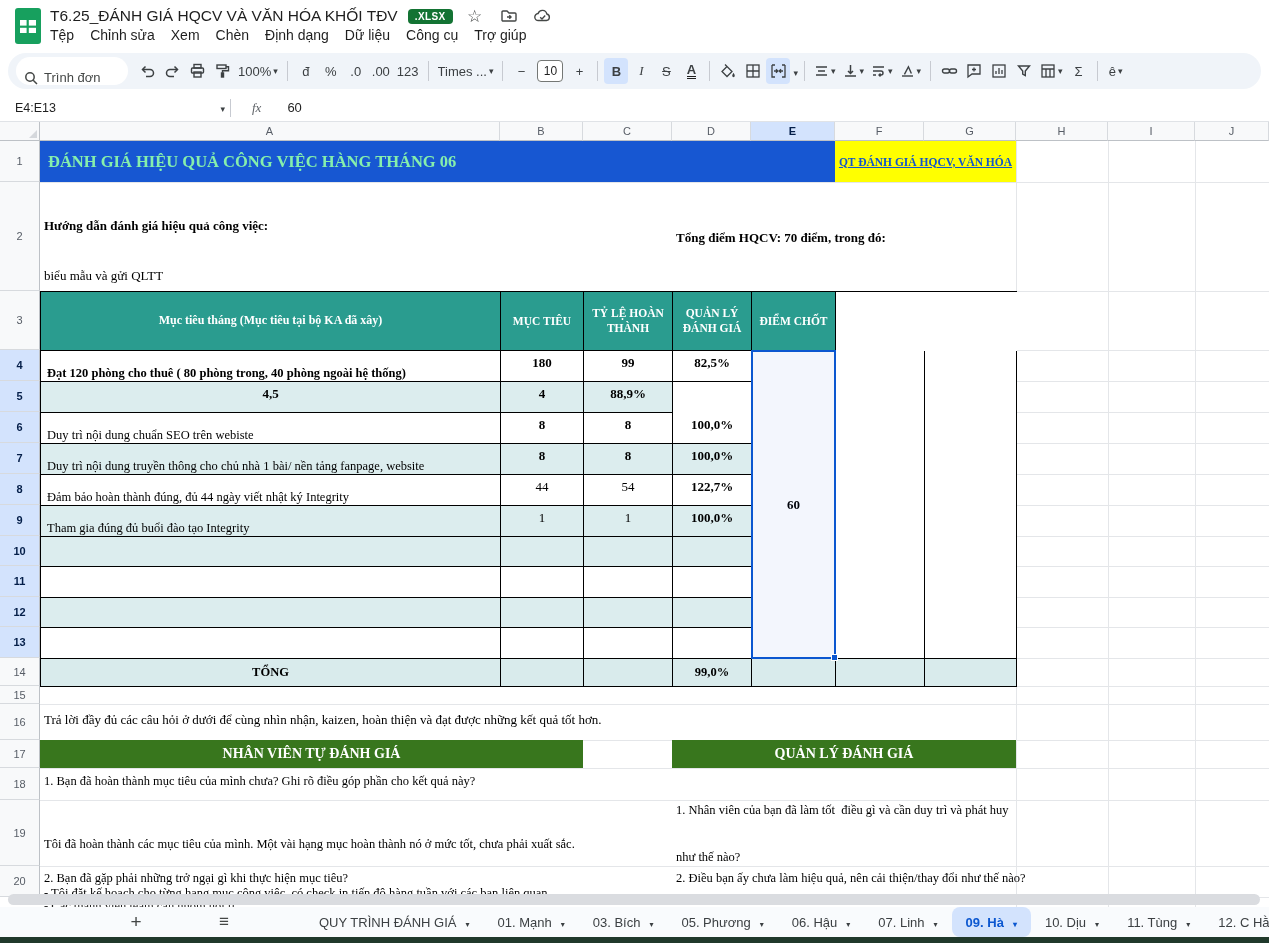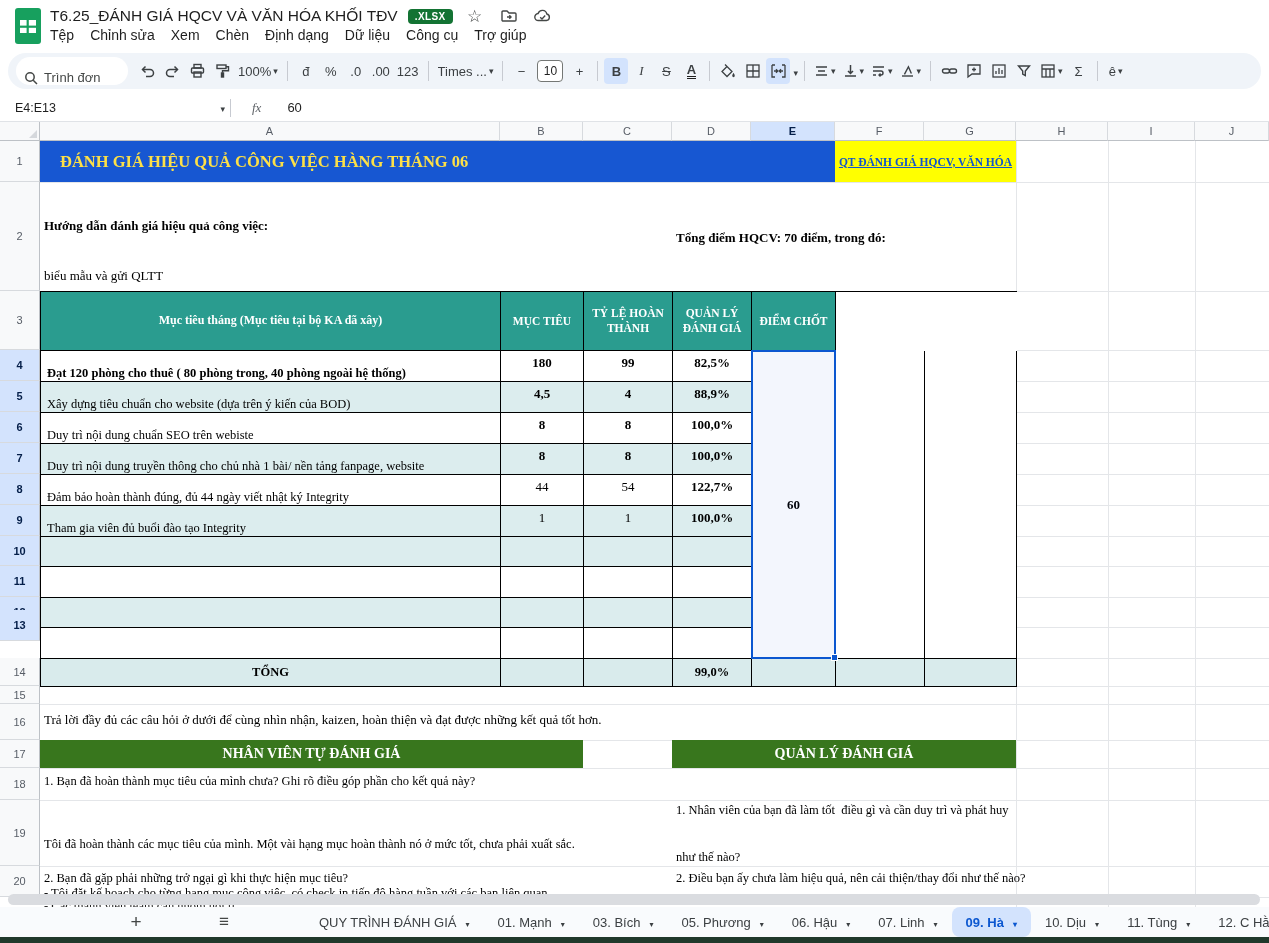--- a/index.html
+++ b/index.html
@@ -48,21 +48,21 @@
   #corner{position:absolute;left:0;top:0;width:40px;height:19px;background:#f8f9fa;border-right:1px solid #bdc1c6;border-bottom:1px solid #bdc1c6;z-index:3}
   #corner::after{content:"";position:absolute;right:2px;bottom:2px;border-left:8px solid transparent;border-bottom:8px solid #d5d8dc}
   .colhdr{position:absolute;top:0;height:19px;background:#f8f9fa;border-right:1px solid #d7dade;border-bottom:1px solid #bdc1c6;display:flex;align-items:center;justify-content:center;font-size:11px;color:#575d66;z-index:2}
   .colhdr.sel{background:var(--selhdr);color:#041e49;font-weight:bold}
   .rowhdr{position:absolute;left:0;width:40px;background:#f8f9fa;border-right:1px solid #bdc1c6;border-bottom:1px solid #d7dade;display:flex;align-items:center;justify-content:center;font-size:11px;color:#575d66;z-index:2}
   .rowhdr.sel{background:var(--selhdr);color:#041e49;font-weight:bold}
   .hline{position:absolute;left:40px;width:1229px;height:1px;background:#e4e6e9;z-index:0}
   .vline{position:absolute;width:1px;background:#e4e6e9;z-index:0}
 
   .serif{font-family:"Liberation Serif",serif;color:#000}
-  #banner{position:absolute;left:40px;top:19px;width:795px;height:41px;background:var(--banner);color:#fde047;font-family:"Liberation Serif",serif;font-weight:bold;font-size:16.5px;display:flex;align-items:center;padding-left:20px;z-index:1}
+  #banner{position:absolute;left:40px;top:19px;width:795px;height:41px;background:var(--banner);color:#86efac;font-family:"Liberation Serif",serif;font-weight:bold;font-size:16.5px;display:flex;align-items:center;padding-left:8px;z-index:1}
   #qt-link-cell{position:absolute;left:835px;top:19px;width:181px;height:41px;background:var(--yellow);display:flex;align-items:center;justify-content:center;z-index:1}
   #qt-link{font-family:"Liberation Serif",serif;font-weight:bold;font-size:11.5px;color:var(--link);text-decoration:underline;white-space:nowrap}
 
   #instr{position:absolute;left:44px;top:63px;font-size:13px;line-height:16.6px;z-index:1;white-space:pre-wrap}
   #instr .h{font-weight:bold}
   #score{position:absolute;left:676px;top:71px;width:480px;font-size:13px;line-height:18px;z-index:1;white-space:pre-wrap}
   #score .h{font-weight:bold;margin-bottom:9px}
 
   
   #tbl{position:absolute;left:40px;top:169px;display:grid;z-index:3;background:#fff;
@@ -313,21 +313,21 @@
       <div class="rowhdr" style="top: 169px; height: 59px;">3</div>
       <div class="rowhdr sel" style="top: 228px; height: 31px;">4</div>
       <div class="rowhdr sel" style="top: 259px; height: 31px;">5</div>
       <div class="rowhdr sel" style="top: 290px; height: 31px;">6</div>
       <div class="rowhdr sel" style="top: 321px; height: 31px;">7</div>
       <div class="rowhdr sel" style="top: 352px; height: 31px;">8</div>
       <div class="rowhdr sel" style="top: 383px; height: 31px;">9</div>
       <div class="rowhdr sel" style="top: 414px; height: 30px;">10</div>
       <div class="rowhdr sel" style="top: 444px; height: 31px;">11</div>
       <div class="rowhdr sel" style="top: 475px; height: 30px;">12</div>
-      <div class="rowhdr sel" style="top: 488px; height: 31px;">13</div>
+      <div class="rowhdr sel" style="top: 505px; height: 31px;">13</div>
       <div class="rowhdr" style="top: 536px; height: 28px;">14</div>
       <div class="rowhdr" style="top: 564px; height: 18px;">15</div>
       <div class="rowhdr" style="top: 582px; height: 36px;">16</div>
       <div class="rowhdr" style="top: 618px; height: 28px;">17</div>
       <div class="rowhdr" style="top: 646px; height: 32px;">18</div>
       <div class="rowhdr" style="top: 678px; height: 66px;">19</div>
       <div class="rowhdr" style="top: 744px; height: 31px;">20</div>
       <div class="hline" style="top: 60px;"></div>
       <div class="hline" style="top: 169px;"></div>
       <div class="hline" style="top: 228px;"></div>
@@ -381,41 +381,40 @@
 
     <div class="c mg" style="grid-column:5;grid-row:2/span 10">60</div>
     <div class="c mg" style="grid-column:6;grid-row:2/span 10"></div>
     <div class="c mg" style="grid-column:7;grid-row:2/span 10"></div>
 
     <div class="c goal b" style="grid-row:2">Đạt 120 phòng cho thuê ( 80 phòng trong, 40 phòng ngoài hệ thống)</div>
     <div class="c val b" style="grid-row:2">180</div>
     <div class="c val b" style="grid-row:2">99</div>
     <div class="c val b" style="grid-row:2">82,5%</div>
 
-    <div class="c goal alt" style="grid-row:3">Xây dựng tiêu chuẩn cho website (dựa trên ý kiến của BOD)</div>
     <div class="c val b alt" style="grid-row:3">4,5</div>
     <div class="c val b alt" style="grid-row:3">4</div>
     <div class="c val b alt" style="grid-row:3">88,9%</div>
 
     <div class="c goal" style="grid-row:4">Duy trì nội dung chuẩn SEO trên webiste</div>
     <div class="c val b" style="grid-row:4">8</div>
     <div class="c val b" style="grid-row:4">8</div>
     <div class="c val b" style="grid-row:4">100,0%</div>
 
     <div class="c goal alt" style="grid-row:5">Duy trì nội dung truyền thông cho chủ nhà 1 bài/ nền tảng fanpage, website</div>
     <div class="c val b alt" style="grid-row:5">8</div>
     <div class="c val b alt" style="grid-row:5">8</div>
     <div class="c val b alt" style="grid-row:5">100,0%</div>
 
     <div class="c goal" style="grid-row:6">Đảm bảo hoàn thành đúng, đủ 44 ngày viết nhật ký Integrity</div>
     <div class="c val" style="grid-row:6">44</div>
     <div class="c val" style="grid-row:6">54</div>
     <div class="c val b" style="grid-row:6">122,7%</div>
 
-    <div class="c goal alt" style="grid-row:7">Tham gia viên đủ buổi đào tạo Integrity</div>
+    <div class="c goal alt" style="grid-row:7">Tham gia đúng đủ buổi đào tạo Integrity</div>
     <div class="c val alt" style="grid-row:7">1</div>
     <div class="c val alt" style="grid-row:7">1</div>
     <div class="c val b alt" style="grid-row:7">100,0%</div>
 
     <div class="c goal alt" style="grid-row:8"></div>
     <div class="c val alt" style="grid-row:8"></div>
     <div class="c val alt" style="grid-row:8"></div>
     <div class="c val alt" style="grid-row:8"></div>
 
     <div class="c goal" style="grid-row:9"></div>

